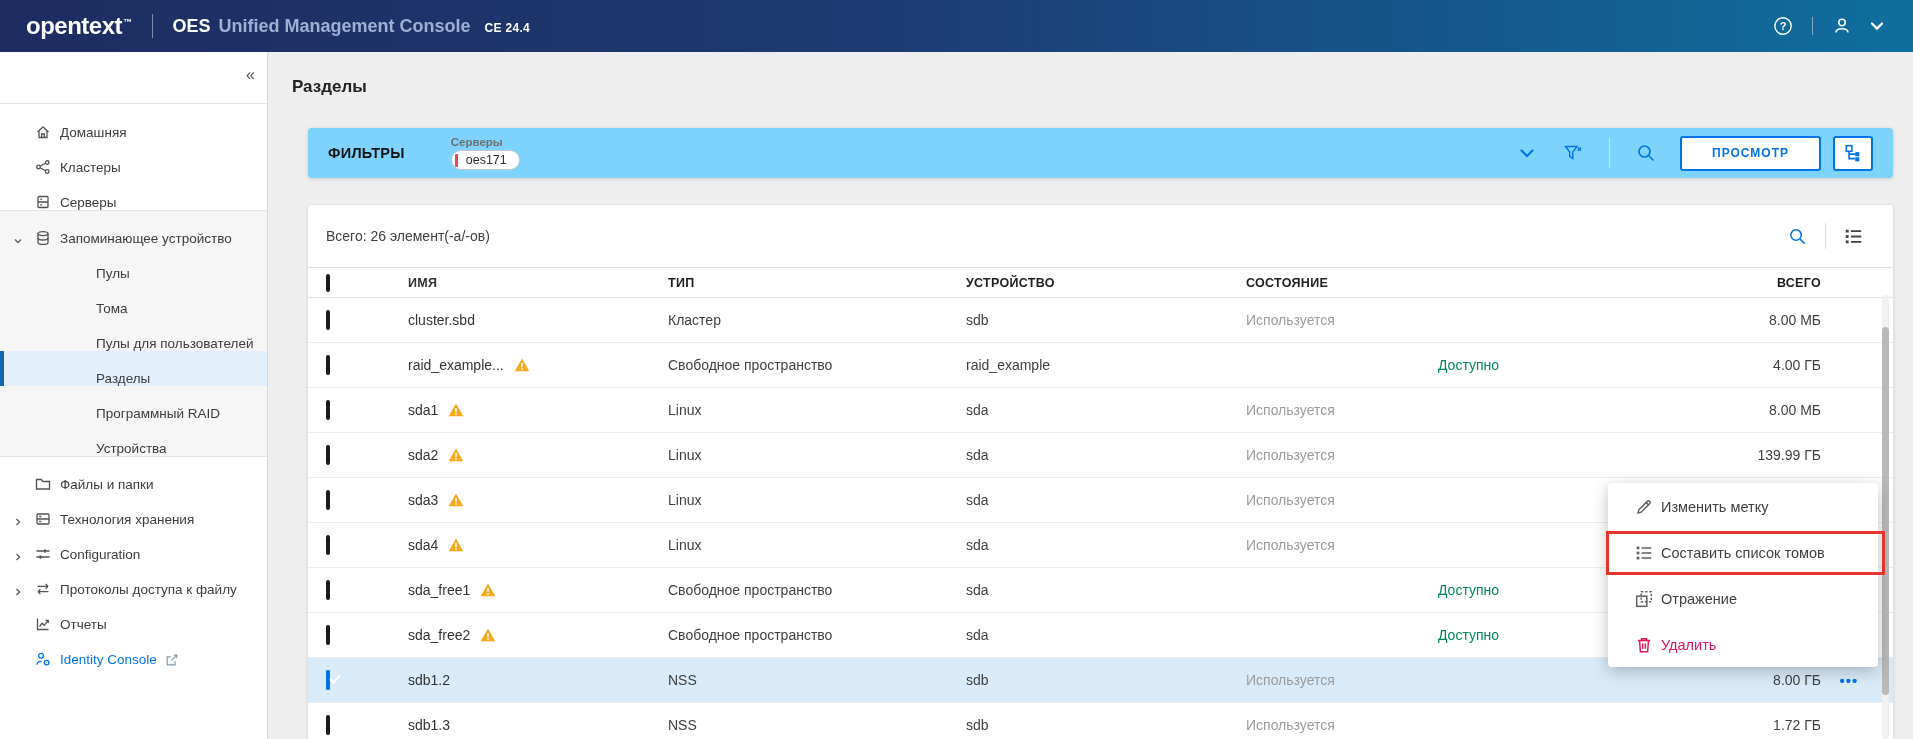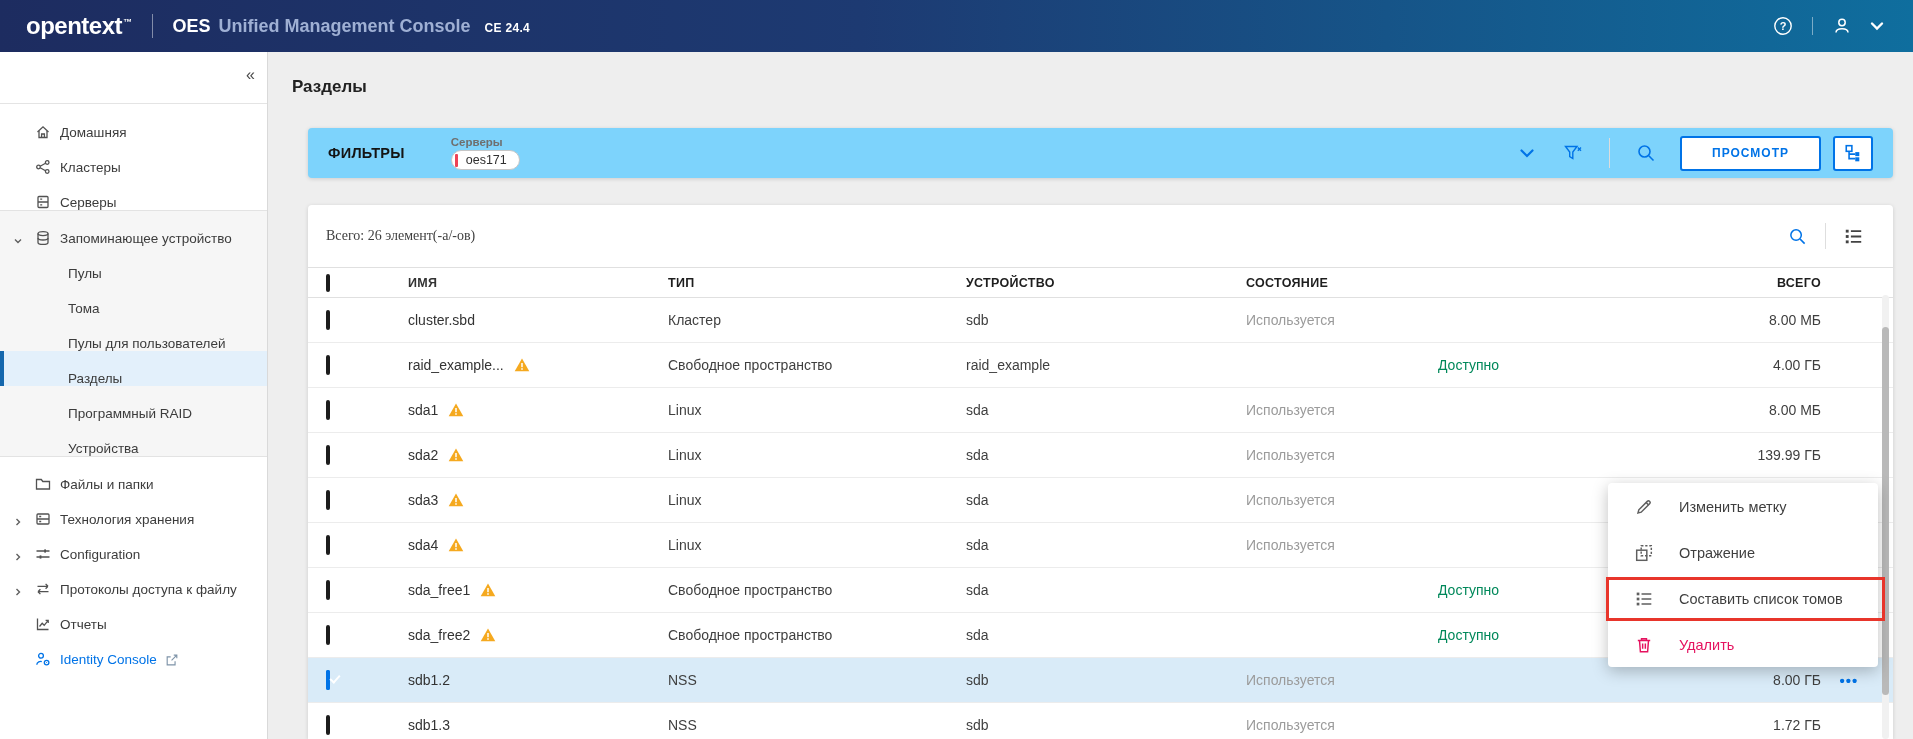--- a/index.html
+++ b/index.html
@@ -20,21 +20,21 @@
   .hdr-vdiv{width:1px;height:18px;background:rgba(255,255,255,.45);margin:0 4px;}
 
   
   .sb{position:absolute;left:0;top:52px;width:268px;bottom:0;background:#fff;border-right:1px solid #d9d9d9;z-index:10;}
   .sb-top{height:52px;border-bottom:1px solid #e4e4e4;position:relative;}
   .sb-collapse{position:absolute;right:12px;top:15px;font-size:16px;color:#4a4a4a;cursor:pointer;line-height:1;}
   .nav{padding-top:1px;}
   .nav-item{height:35px;display:flex;align-items:flex-end;padding-left:13px;font-size:13.5px;color:#3c3c3c;cursor:pointer;position:relative;}
   .chev{width:22px;display:flex;align-items:center;color:#5f5f5f;flex:none;}
   .nav-ic{width:16px;height:16px;margin-right:9px;color:#525252;flex:none;}
-  .nav-item.child{padding-left:68px;}
+  .nav-item.child{padding-left:96px;}
   .nav-item.sel{background:#e3f0fb;box-shadow:inset 4px 0 0 #1467ad;}
   .sb-group{background:#f6f6f6;border-top:1px solid #e3e3e3;border-bottom:1px solid #e3e3e3;}
   .nav-item.link,{color:var(--accent);}
   .nav-item.link{color:var(--accent);}
   .nav-item.link .nav-ic{color:var(--accent);}
   .ext-ic{width:14px;height:14px;margin-left:8px;color:#7e93a8;}
 
   
   .main-bg{position:absolute;left:268px;top:52px;right:0;bottom:0;background:#eee;}
   .page-title{position:absolute;left:292px;top:77px;font-size:17px;font-weight:bold;color:#212121;}
@@ -54,21 +54,21 @@
   .vdiv{width:1px;height:30px;background:#dcdcdc;}
   .btn-view{height:35px;padding:0 30px;border:2px solid var(--accent);border-radius:3px;background:#fff;color:var(--accent);
             font-family:inherit;font-size:12px;font-weight:bold;letter-spacing:1px;cursor:pointer;margin-right:12px;}
   .btn-tree{width:40px;height:35px;border:2px solid var(--accent);border-radius:3px;background:#fff;color:var(--accent);
             display:flex;align-items:center;justify-content:center;cursor:pointer;}
 
   
   .tcard{position:absolute;left:308px;top:205px;width:1585px;height:534px;background:#fff;border-radius:4px 4px 0 0;
          box-shadow:0 1px 4px rgba(0,0,0,.14);overflow:hidden;}
   .ttoolbar{height:62px;display:flex;align-items:center;padding:0 30px 0 18px;}
-  .tsummary{font-size:14px;color:#3f3f3f;font-family:Liberation Serif, serif;}
+  .tsummary{font-size:14px;color:#3f3f3f;}
   .ttools{margin-left:auto;display:flex;align-items:center;gap:18px;}
   .t-ic{width:19px;height:19px;cursor:pointer;}
   .vdiv2{width:1px;height:26px;background:#dedede;}
   .thead{height:31px;display:flex;align-items:center;border-top:1px solid #e0e0e0;border-bottom:1px solid #e0e0e0;
          font-size:12.5px;font-weight:bold;color:#1e1e1e;letter-spacing:.3px;padding:0 16px 0 18px;}
   .trow{height:45px;display:flex;align-items:center;border-bottom:1px solid #ececec;font-size:14px;color:#3f3f3f;
         padding:0 16px 0 18px;cursor:pointer;}
   .trow.sel{background:#d9ebf8;}
   .c-check{width:42px;flex:none;}
   .c-name{width:300px;flex:none;display:flex;align-items:center;gap:10px;color:#333;padding-left:40px;}
@@ -85,21 +85,21 @@
   .warn-ic{width:16px;height:16px;flex:none;}
   .more{color:var(--accent);font-size:15px;font-weight:bold;letter-spacing:1px;cursor:pointer;}
 
   
   .sbar{position:absolute;right:4px;top:90px;bottom:0;width:7px;background:#f1f1f1;border-radius:4px;}
   .sbar-thumb{position:absolute;left:0;top:32px;width:7px;height:368px;background:#b9b9b9;border-radius:4px;cursor:pointer;}
 
   
   .cmenu{position:absolute;left:1608px;top:483px;width:270px;height:184px;background:#fff;border-radius:4px;
          box-shadow:0 4px 16px rgba(0,0,0,.25);z-index:40;padding-top:1px;}
-  .citem{height:46px;display:flex;align-items:center;padding-left:27px;gap:26px;font-size:14.5px;color:#3f3f3f;cursor:pointer;position:relative;}
+  .citem{height:46px;display:flex;align-items:center;padding-left:27px;gap:8px;font-size:14.5px;color:#3f3f3f;cursor:pointer;position:relative;}
   .citem .m-ic{width:18px;height:18px;color:#5f5f5f;flex:none;}
   .citem.danger{color:var(--danger);text-align:right;}
   .citem.danger .m-ic{color:var(--danger);}
   .hl-box{position:absolute;left:-2px;right:-7px;top:1px;bottom:1px;border:3px solid var(--highlight);pointer-events:none;}
 </style>
 </head>
 <body>
 
 <div class="hdr">
   <span class="logo"><span>opentext</span><sup>™</sup></span>
@@ -554,38 +554,38 @@
     <span class="m-ic">
         <svg viewBox="0 0 16 16" fill="none" stroke="currentColor" stroke-width="1.3">
           <path d="M2.6 13.4 L3.4 10.5 L10.9 3 A1.45 1.45 0 0 1 12.95 3 L13 3.05 A1.45 1.45 0 0 1 13 5.1 L5.5 12.6 Z"></path>
           <path d="M9.9 4 L12 6.1"></path>
         </svg>
       </span>
     <span>Изменить метку</span>
   </div>
   <div class="citem">
     <span class="m-ic">
-        <svg viewBox="0 0 16 16" fill="none" stroke="currentColor" stroke-width="1.3">
-          <rect x="5.5" y="1.5" width="9" height="9" stroke-dasharray="2 1.6"></rect>
-          <rect x="1.5" y="5.5" width="9" height="9"></rect>
-        </svg>
-      </span>
-    <span>Отражение</span>
-  </div>
-  <div class="citem">
-    <span class="m-ic">
         <svg viewBox="0 0 16 16" fill="none" stroke="currentColor" stroke-width="1.4">
           <path d="M5.8 3.5 H14.5 M5.8 8 H14.5 M5.8 12.5 H14.5"></path>
           <rect x="1.5" y="2.3" width="2.4" height="2.4" fill="currentColor" stroke="none"></rect>
           <rect x="1.5" y="6.8" width="2.4" height="2.4" fill="currentColor" stroke="none"></rect>
           <rect x="1.5" y="11.3" width="2.4" height="2.4" fill="currentColor" stroke="none"></rect>
         </svg>
       </span>
     <span>Составить список томов</span>
     <span class="hl-box"></span>
+  </div>
+  <div class="citem">
+    <span class="m-ic">
+        <svg viewBox="0 0 16 16" fill="none" stroke="currentColor" stroke-width="1.3">
+          <rect x="5.5" y="1.5" width="9" height="9" stroke-dasharray="2 1.6"></rect>
+          <rect x="1.5" y="5.5" width="9" height="9"></rect>
+        </svg>
+      </span>
+    <span>Отражение</span>
   </div>
   <div class="citem danger">
     <span class="m-ic">
         <svg viewBox="0 0 16 16" fill="none" stroke="currentColor" stroke-width="1.3">
           <path d="M2.5 4 H13.5 M5.8 4 V2.4 H10.2 V4"></path>
           <path d="M4 4 L4.8 14 H11.2 L12 4"></path>
           <path d="M6.8 6.6 V11.4 M9.2 6.6 V11.4"></path>
         </svg>
       </span>
     <span>Удалить</span>

